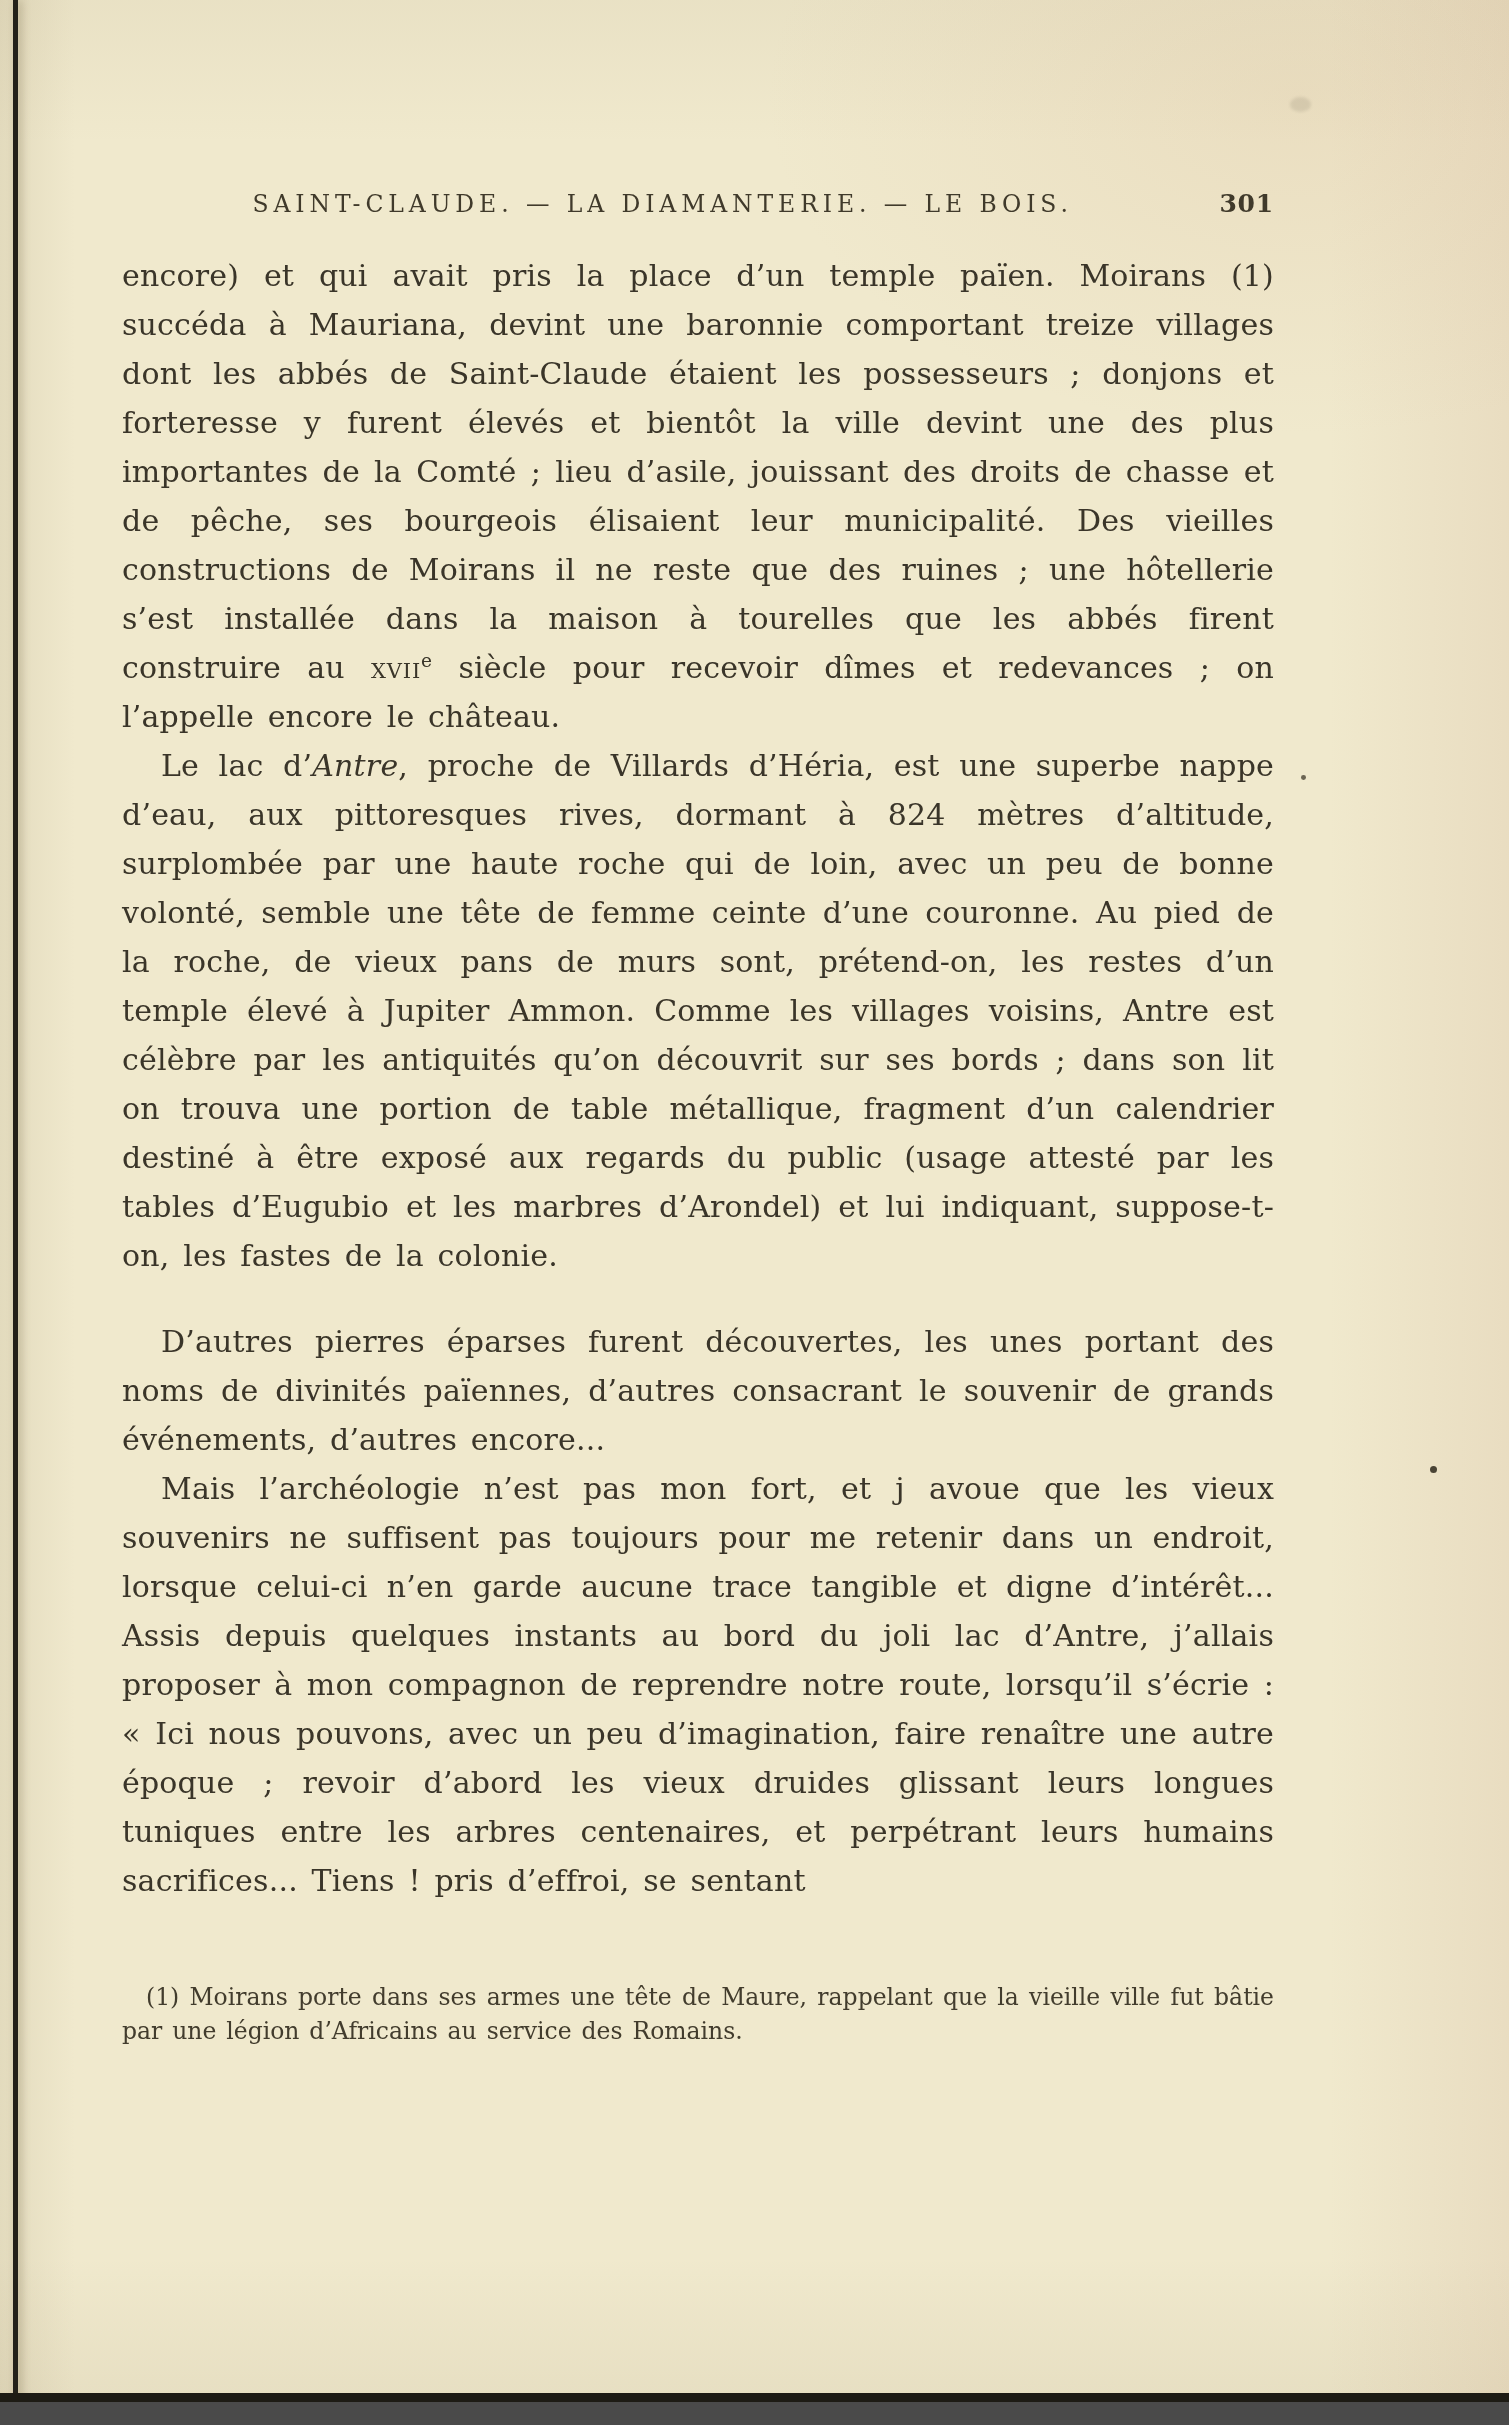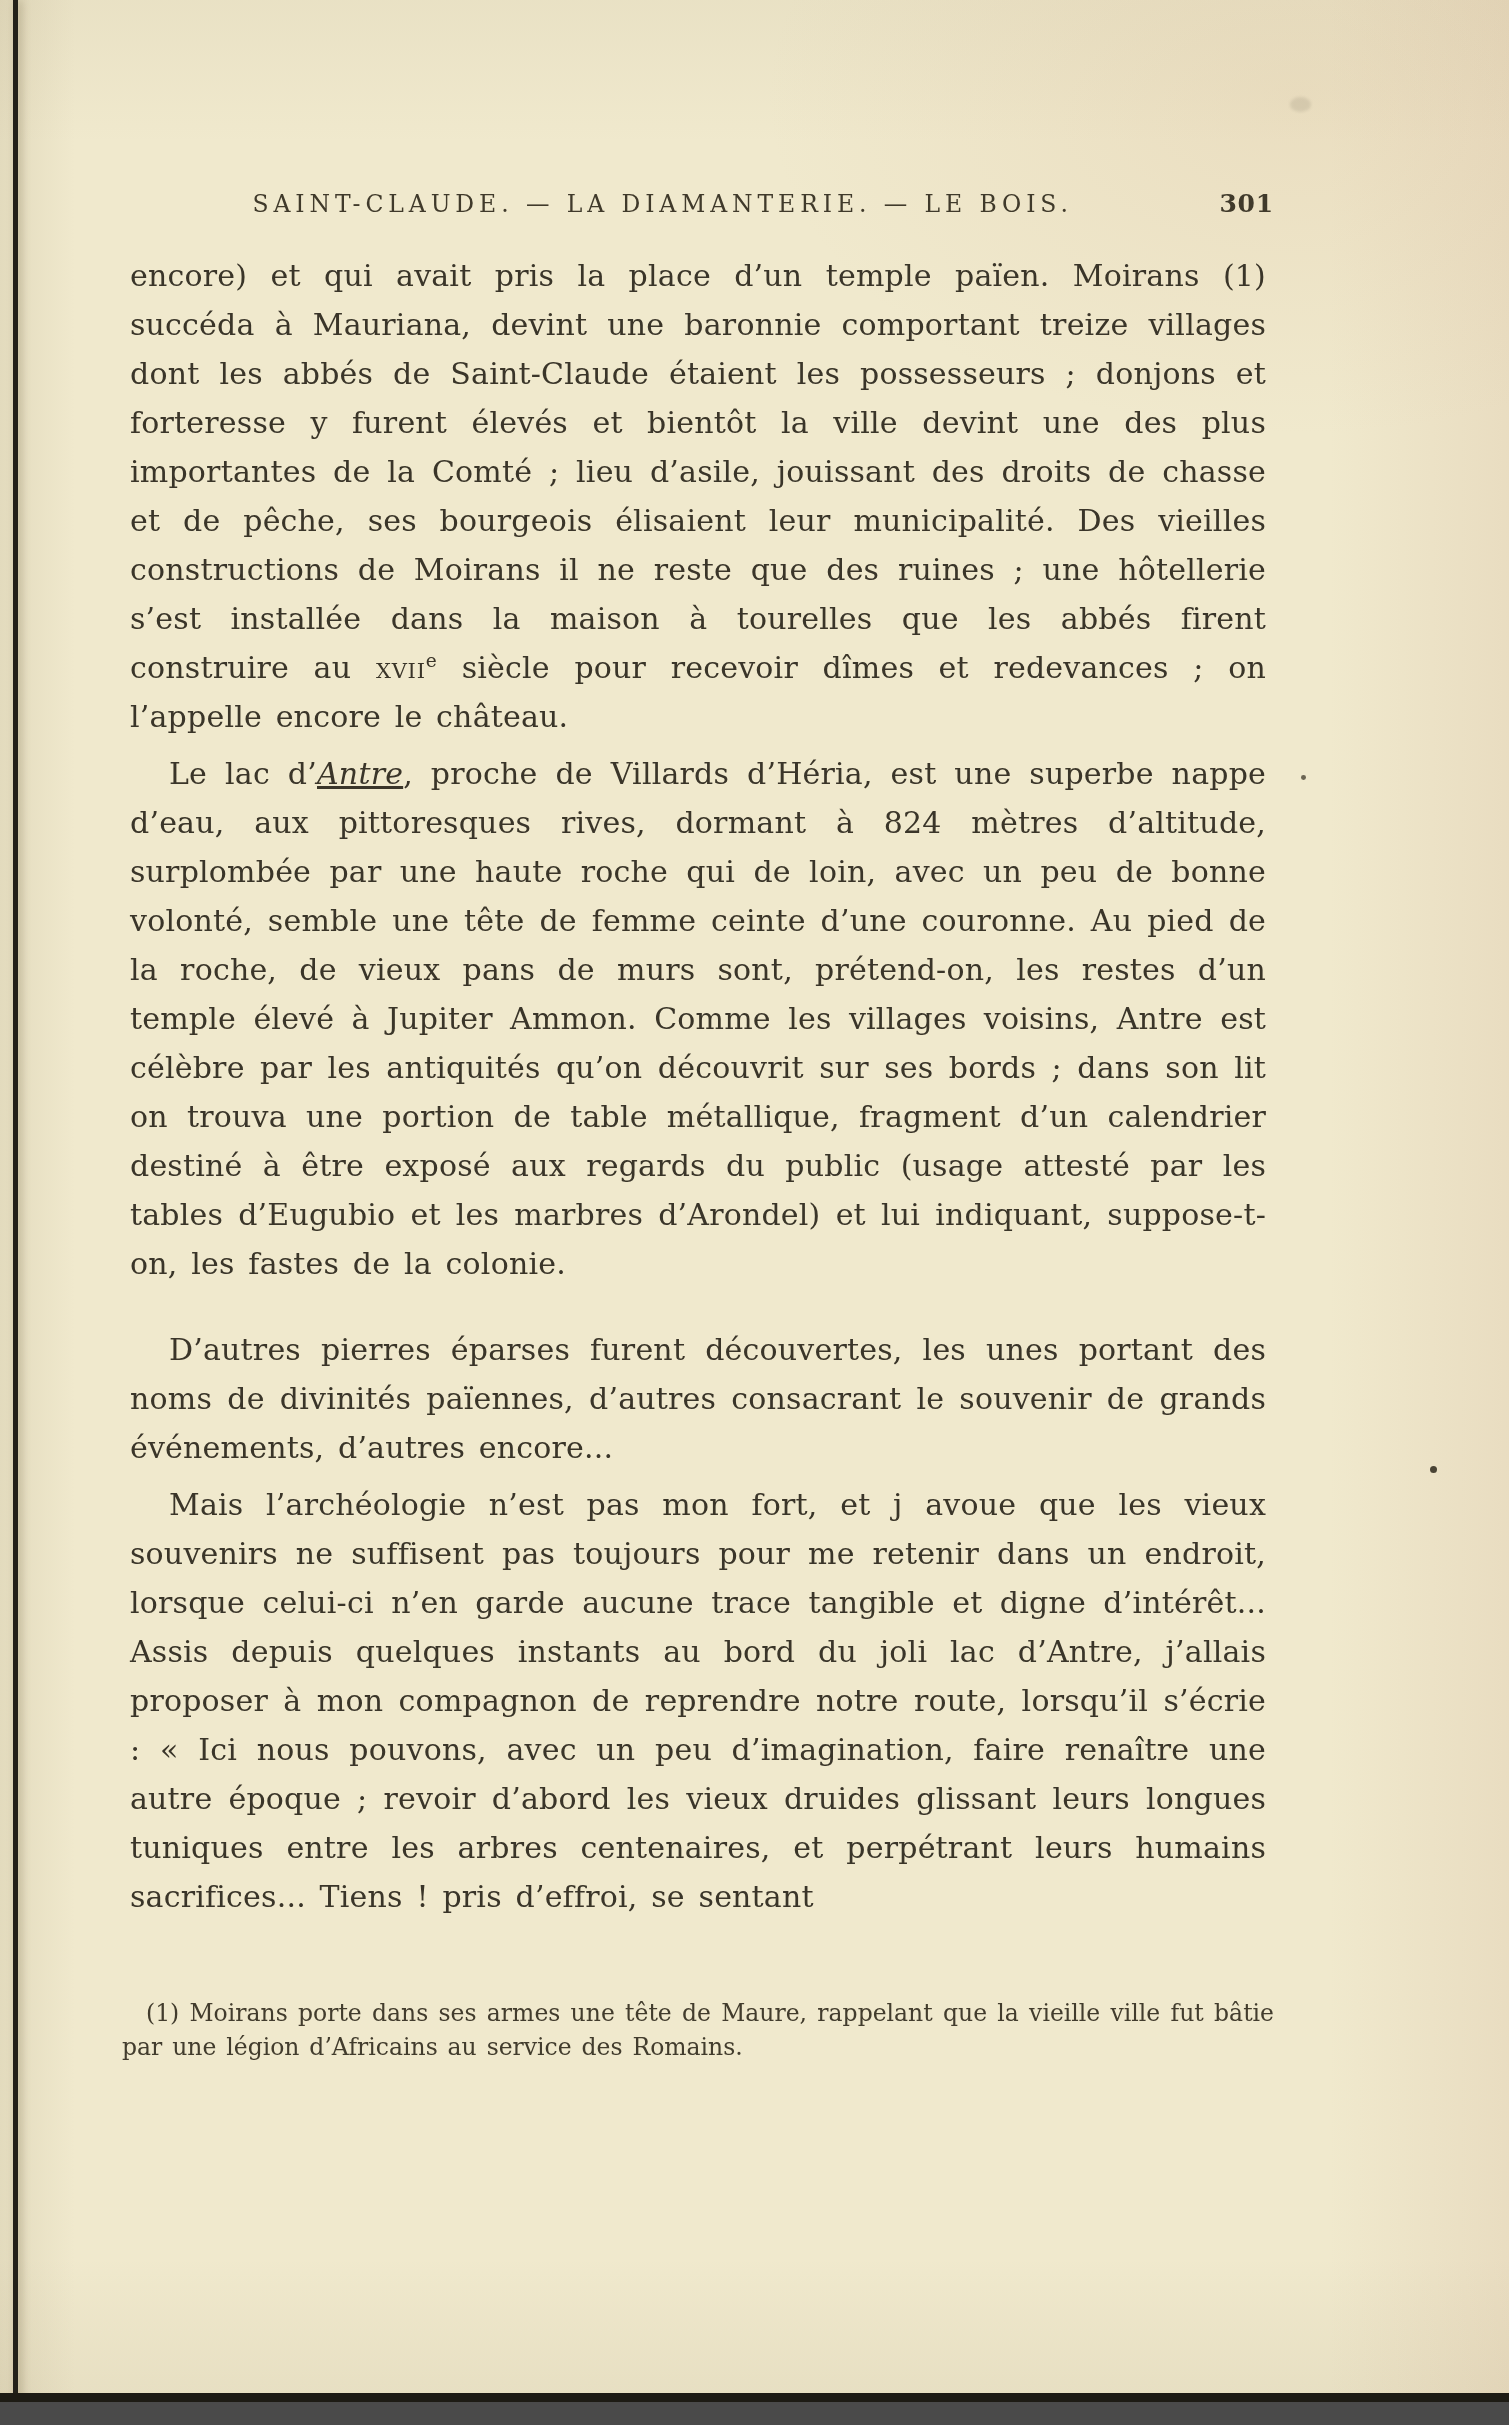--- a/index.html
+++ b/index.html
@@ -75,41 +75,40 @@
     margin-top: 31px;
     font-size: 30px;
     line-height: 49px;
     text-align: justify;
     word-spacing: 4px;
     letter-spacing: 0.2px;
     color: #3a3529;
   }
 
   .body-text p {
-    margin: 8px;
+    margin: 0;
   }
   .body-text p.indent {
     text-indent: 39px;
   }
   .body-text p.section-gap {
     margin-top: 37px;
   }
 
   .smallcaps {
     font-variant: small-caps;
     letter-spacing: 0.8px;
   }
   .sup {
     font-size: 0.62em;
     vertical-align: super;
     line-height: 0;
   }
   .ital {
     font-style: italic;
-    text-decoration: underline;
   }
 
   .footnote {
     margin-top: 75px;
     font-size: 23.5px;
     line-height: 34px;
     text-align: justify;
     word-spacing: 2.4px;
     color: #423c2d;
   }

